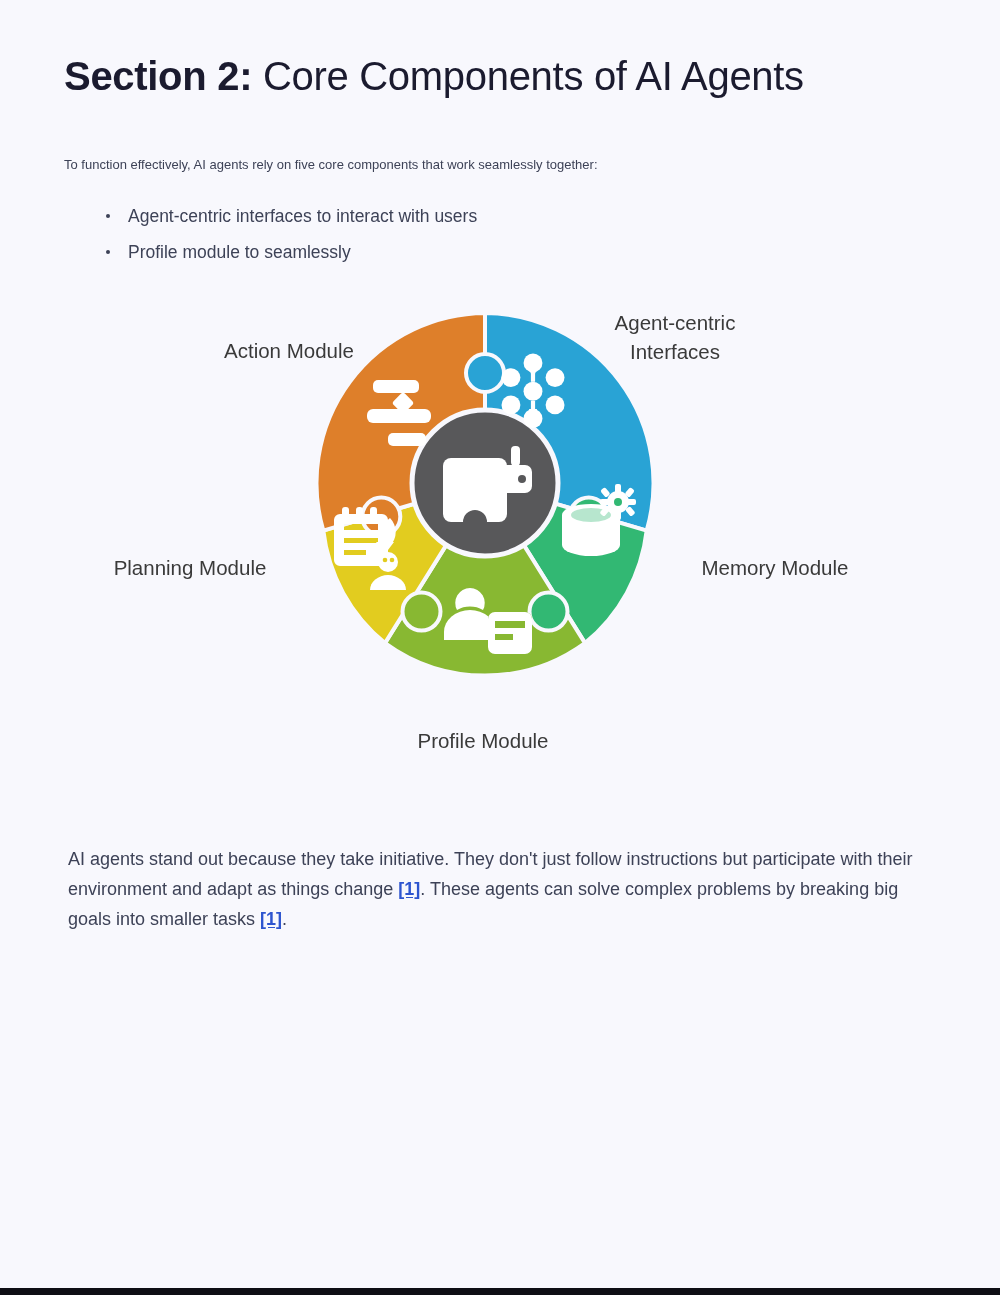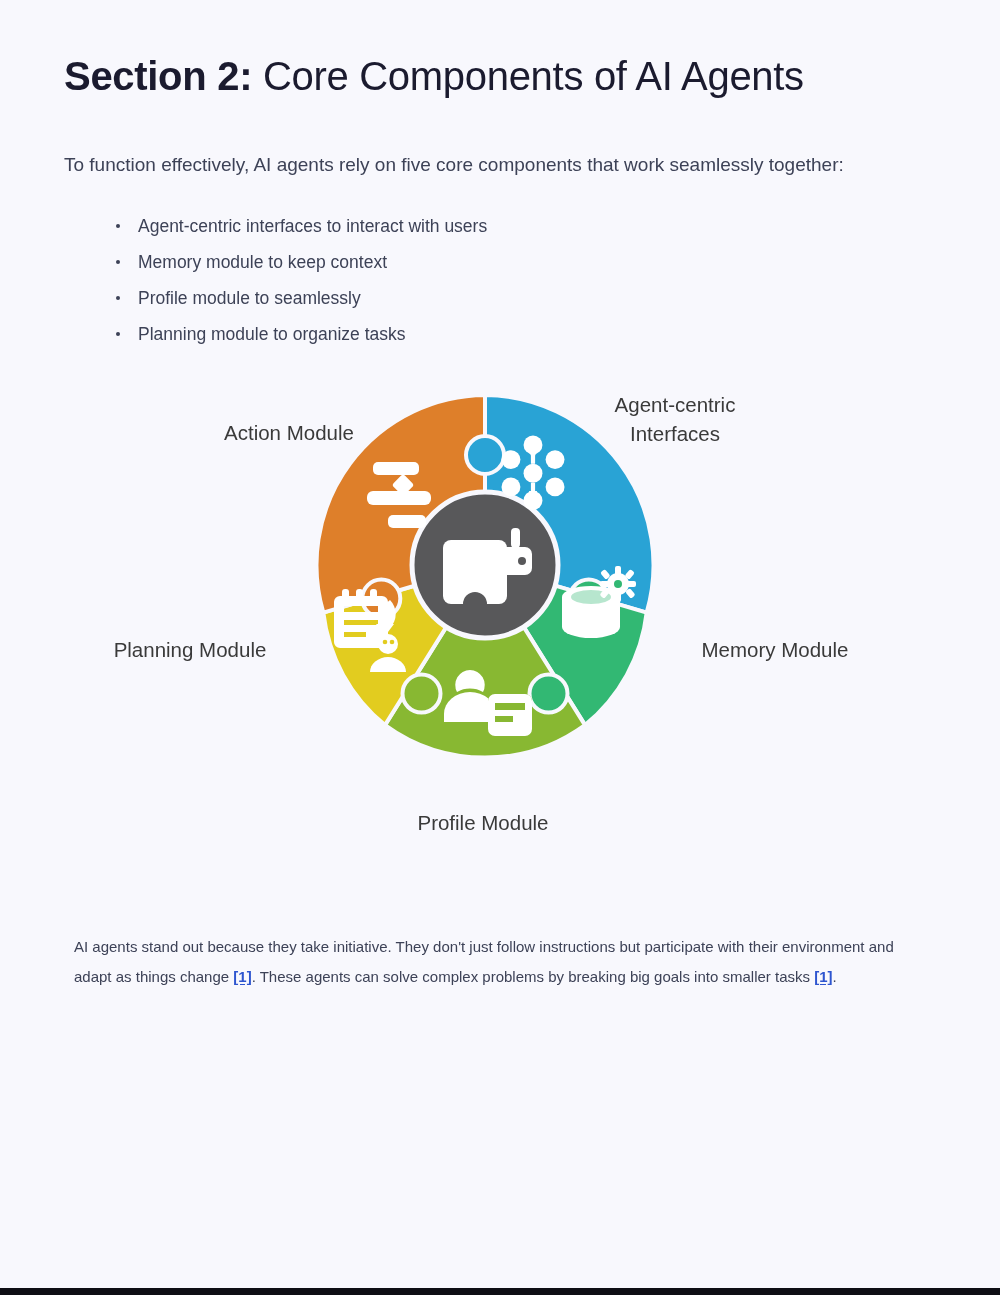--- a/index.html
+++ b/index.html
@@ -48,29 +48,29 @@
     max-width: 820px;
   }
   .page-title .strong {
     font-weight: 700;
   }
 
   
   .intro {
     margin: 0;
     padding-top: 47px;
-    font-size: 19px;
+    font-size: 13px;
     line-height: 26px;
     color: #3d4257;
     max-width: 880px;
   }
 
   
   .bullets {
-    margin: 16px;
+    margin: 6px;
     padding: 20px 0 0 30px;
     list-style: none;
   }
   .bullets li {
     position: relative;
     font-size: 17.5px;
     line-height: 24px;
     color: #3d4257;
     padding: 0 0 0 28px;
     margin-bottom: 12px;
@@ -111,42 +111,40 @@
     display: block;
   }
   .wheel-label {
     font-family: "Liberation Sans", "DejaVu Sans", sans-serif;
     font-size: 20.5px;
     fill: #3a3a3a;
   }
 
   
   .closing {
-    margin: 10px;
+    margin: 4px;
     padding-top: 52px;
-    font-size: 15px;
+    font-size: 18px;
     line-height: 30px;
     color: #3d4257;
     max-width: 872px;
   }
 </style>
 </head>
 <body>
 
 <div class="page">
 
   <h1 class="page-title"><span class="strong">Section 2:</span><span> Core Components of AI Agents</span></h1>
 
   <p class="intro">To function effectively, AI agents rely on five core components that work seamlessly together:</p>
 
   <ul class="bullets">
     <li><span>Agent-centric interfaces to interact with users</span></li>
-    <li><span>Memory module to keep context</span></li>
     <li><span>Profile module to seamlessly</span></li>
-    <li><span>Planning module to organize tasks</span></li>
   </ul>
 
   <div class="diagram-wrap">
     <svg class="diagram-svg" viewBox="0 0 1000 490">
 
       <g>
 
         <path fill="#29a3d5" stroke="#f8f8fd" stroke-width="4" d="M 485 185
                  L 485 15
                  A 170 170 0 0 1 646.7 232.6

